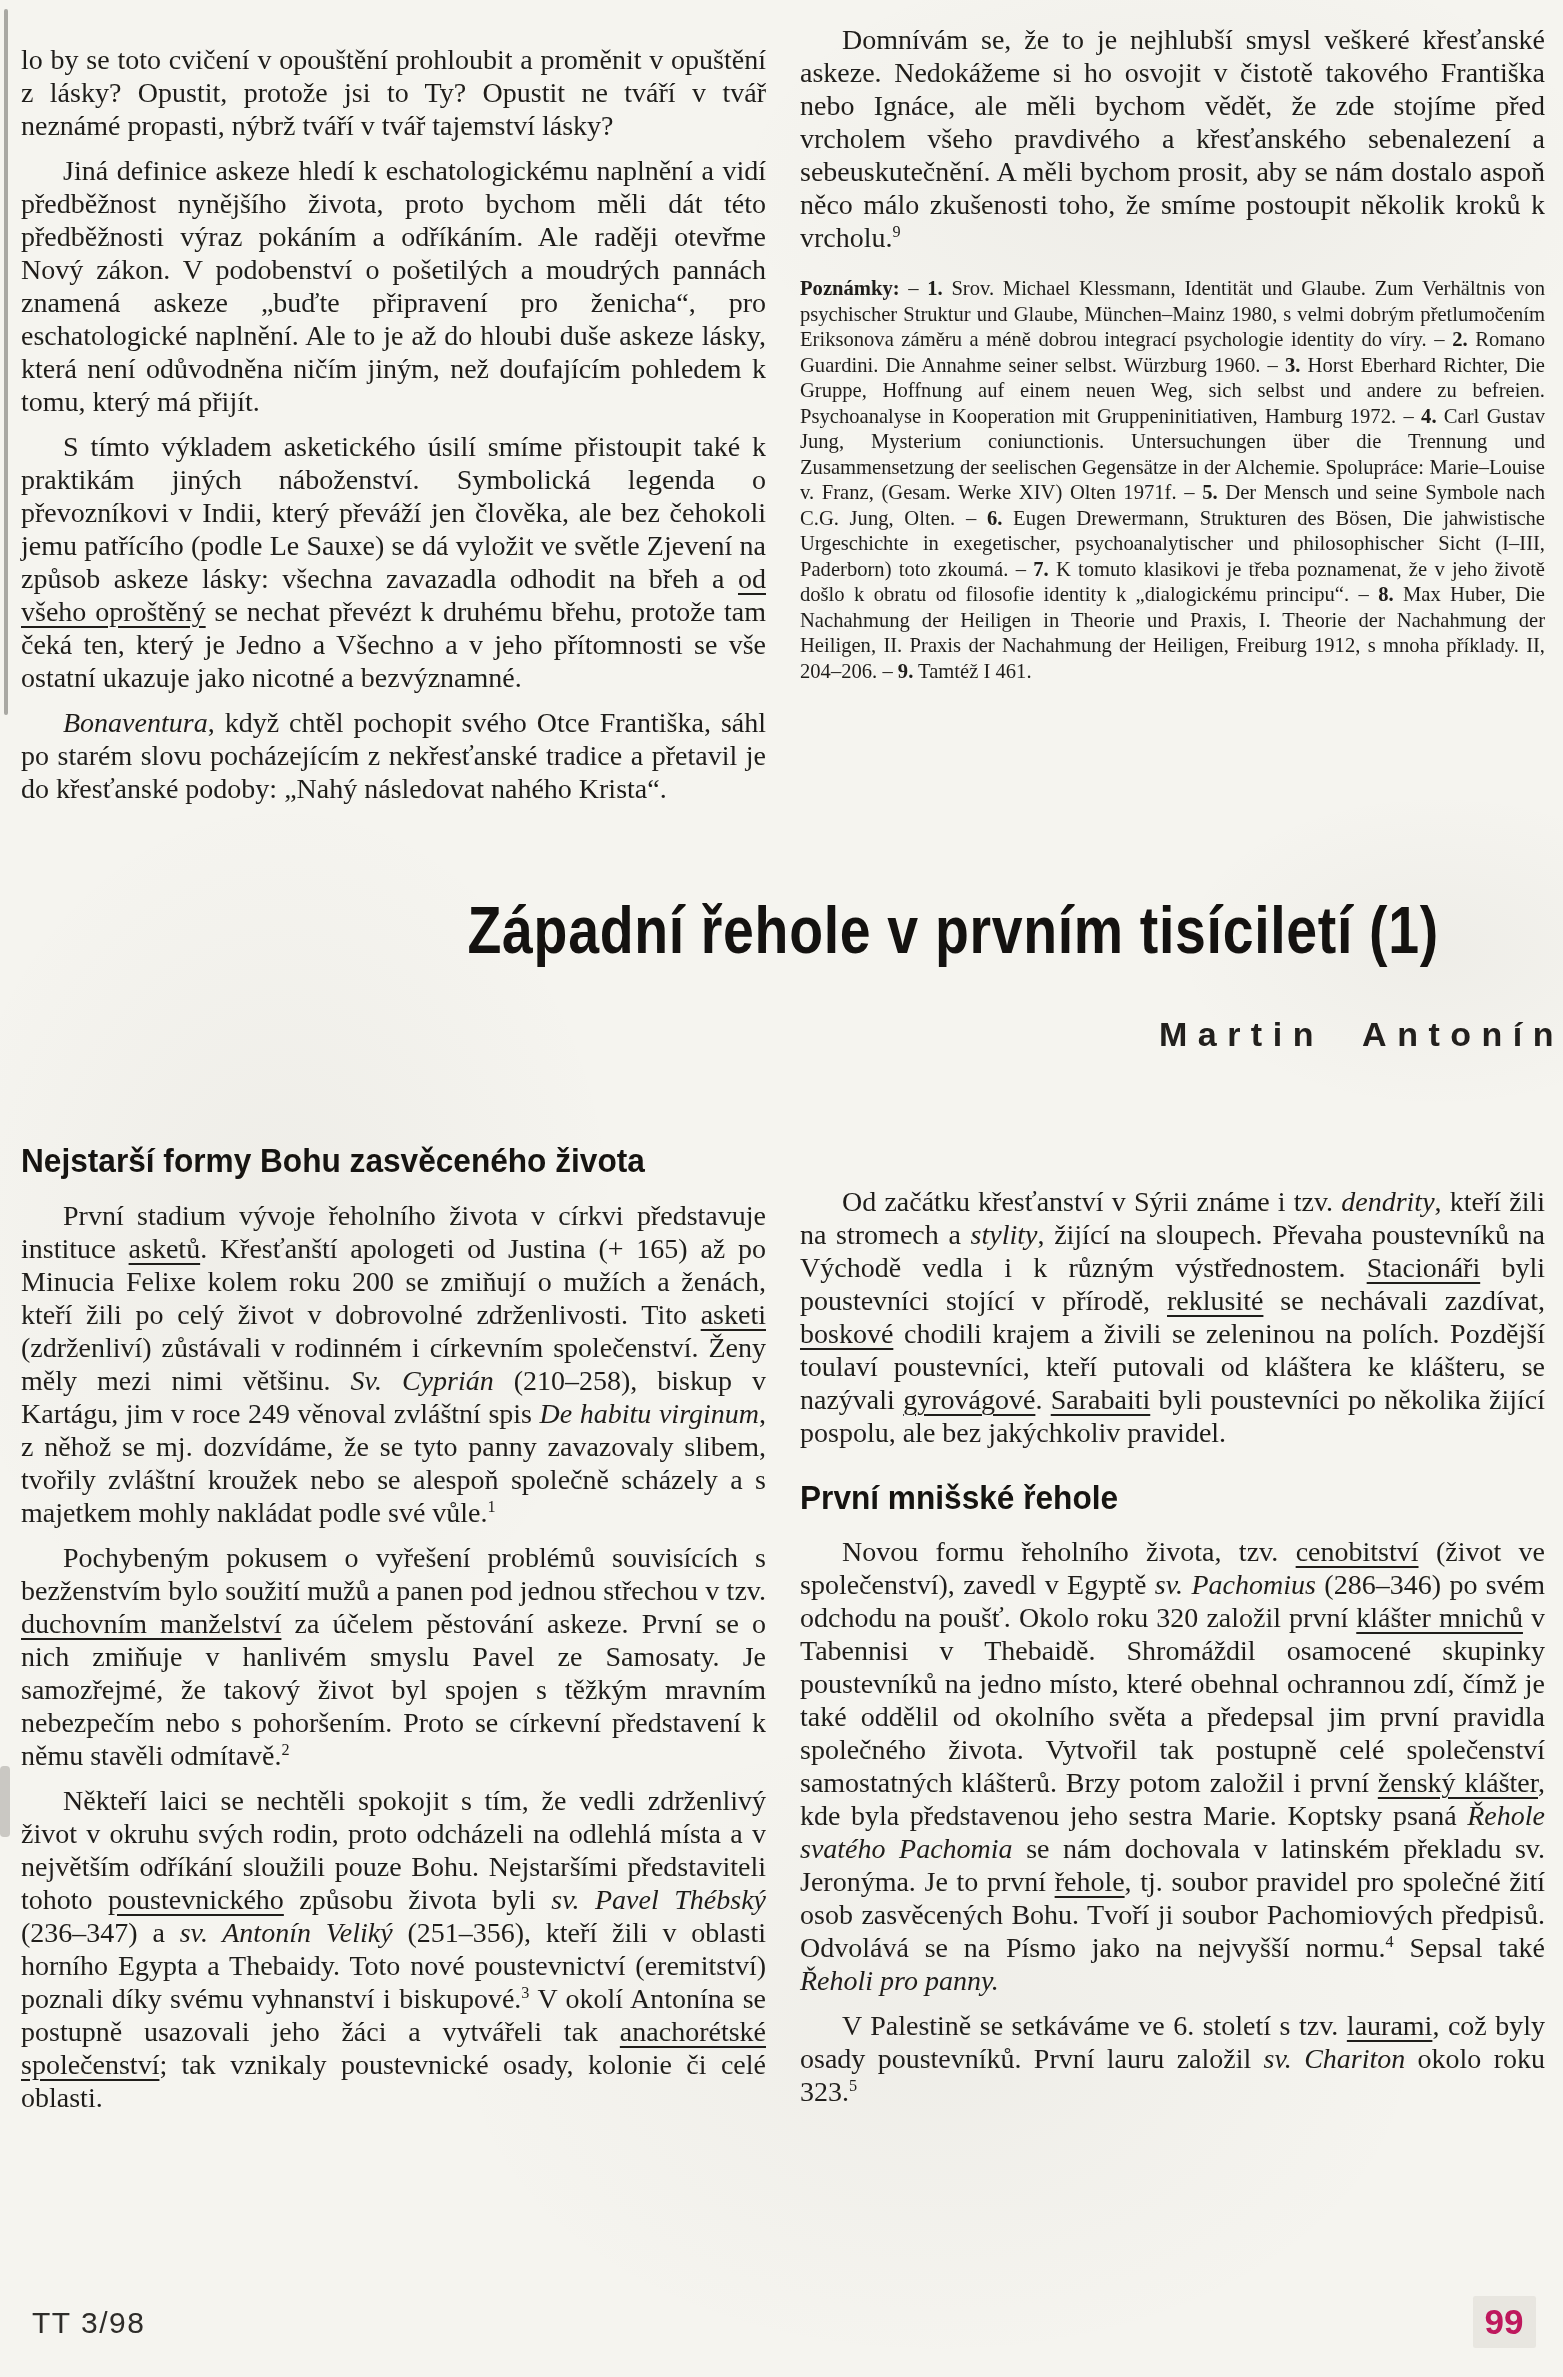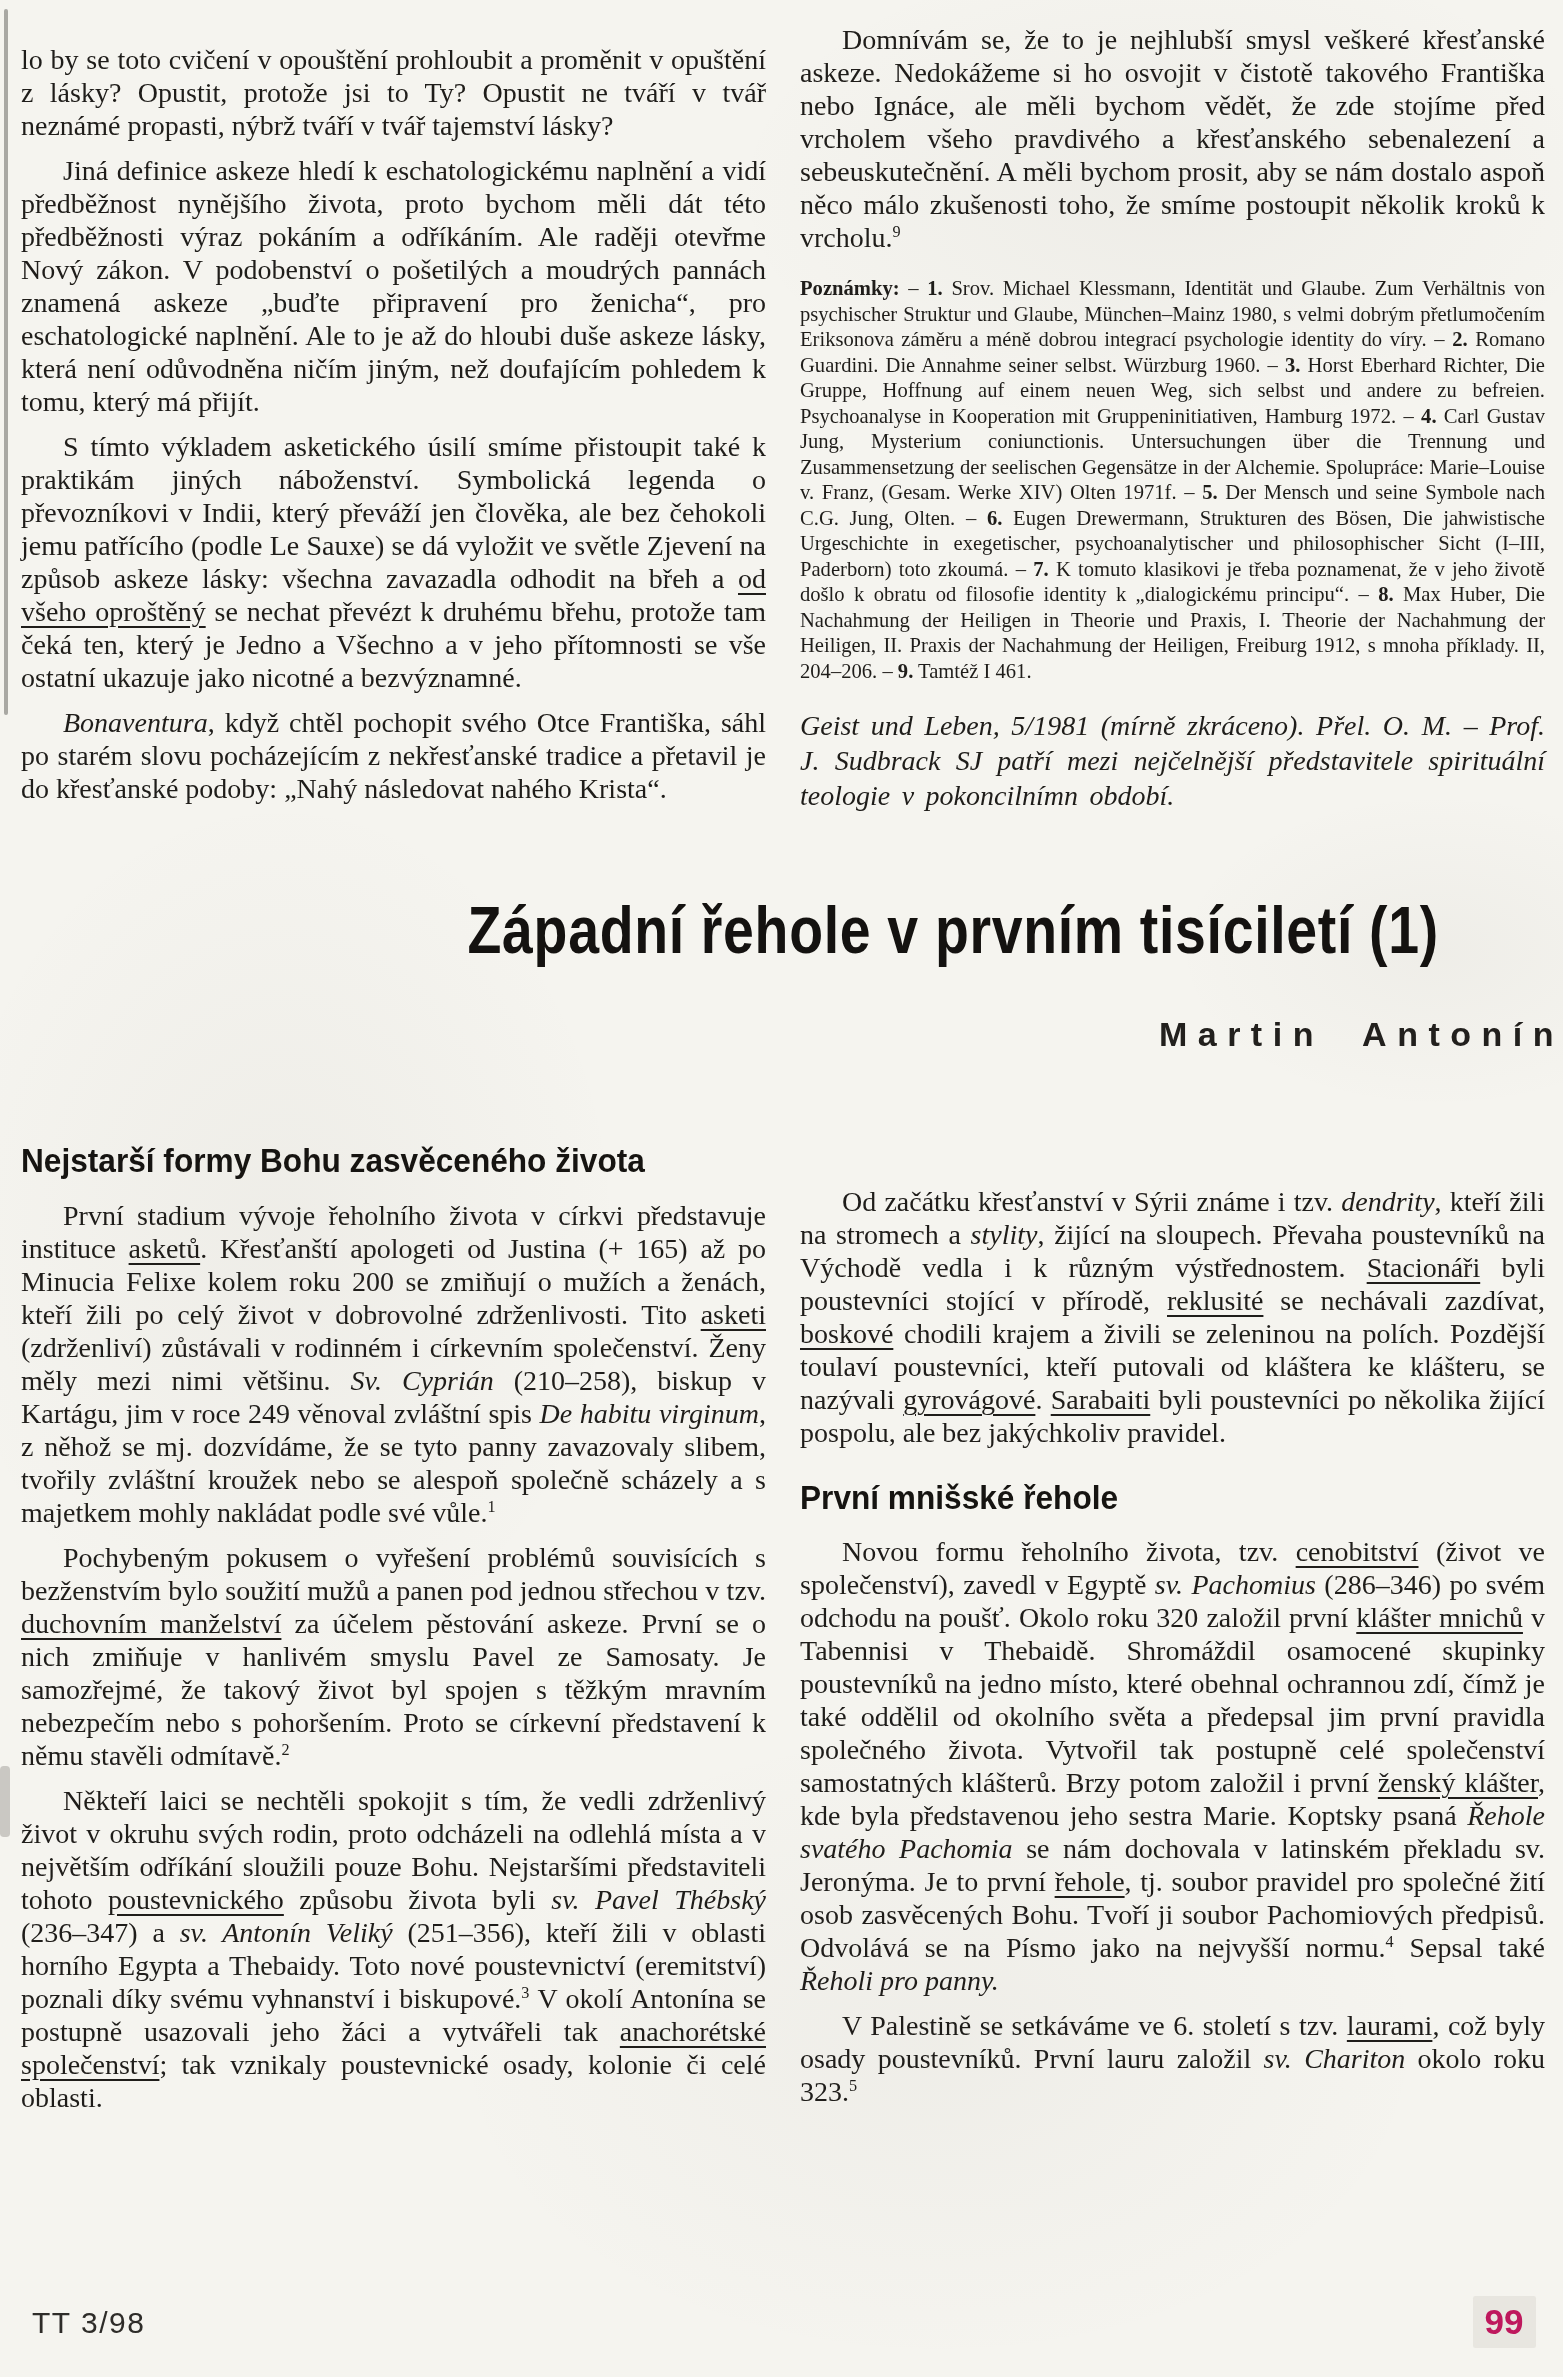--- a/index.html
+++ b/index.html
@@ -67,21 +67,20 @@
   <section class="col top-left">
     <p class="body nofirst"><span>lo by se toto cvičení v opouštění prohloubit a proměnit v opuštění z lásky? Opustit, protože jsi to Ty? Opustit ne tváří v tvář neznámé propasti, nýbrž tváří v tvář tajemství lásky?</span></p>
     <p class="body"><span>Jiná definice askeze hledí k eschatologickému naplnění a vidí předběžnost nynějšího života, proto bychom měli dát této předběžnosti výraz pokáním a odříkáním. Ale raději otevřme Nový zákon. V podobenství o pošetilých a moudrých pannách znamená askeze „buďte připravení pro ženicha“, pro eschatologické naplnění. Ale to je až do hloubi duše askeze lásky, která není odůvodněna ničím jiným, než doufajícím pohledem k tomu, který má přijít.</span></p>
     <p class="body"><span>S tímto výkladem asketického úsilí smíme přistoupit také k praktikám jiných náboženství. Symbolická legenda o převozníkovi v Indii, který převáží jen člověka, ale bez čehokoli jemu patřícího (podle Le Sauxe) se dá vyložit ve světle Zjevení na způsob askeze lásky: všechna zavazadla odhodit na břeh a </span><u>od všeho oproštěný</u><span> se nechat převézt k druhému břehu, protože tam čeká ten, který je Jedno a Všechno a v jeho přítomnosti se vše ostatní ukazuje jako nicotné a bezvýznamné.</span></p>
     <p class="body"><i>Bonaventura</i><span>, když chtěl pochopit svého Otce Františka, sáhl po starém slovu pocházejícím z nekřesťanské tradice a přetavil je do křesťanské podoby: „Nahý následovat nahého Krista“.</span></p>
   </section>
 
   <section class="col top-right">
     <p class="body"><span>Domnívám se, že to je nejhlubší smysl veškeré křesťanské askeze. Nedokážeme si ho osvojit v čistotě takového Františka nebo Ignáce, ale měli bychom vědět, že zde stojíme před vrcholem všeho pravdivého a křesťanského sebenalezení a sebeuskutečnění. A měli bychom prosit, aby se nám dostalo aspoň něco málo zkušenosti toho, že smíme postoupit několik kroků k vrcholu.</span><sup>9</sup></p>
     <p class="notes"><b>Poznámky:</b><span> – </span><b>1.</b><span> Srov. Michael Klessmann, Identität und Glaube. Zum Verhältnis von psychischer Struktur und Glaube, München–Mainz 1980, s velmi dobrým přetlumočením Eriksonova záměru a méně dobrou integrací psychologie identity do víry. – </span><b>2.</b><span> Romano Guardini. Die Annahme seiner selbst. Würzburg 1960. – </span><b>3.</b><span> Horst Eberhard Richter, Die Gruppe, Hoffnung auf einem neuen Weg, sich selbst und andere zu befreien. Psychoanalyse in Kooperation mit Gruppeninitiativen, Hamburg 1972. – </span><b>4.</b><span> Carl Gustav Jung, Mysterium coniunctionis. Untersuchungen über die Trennung und Zusammensetzung der seelischen Gegensätze in der Alchemie. Spolupráce: Marie–Louise v. Franz, (Gesam. Werke XIV) Olten 1971f. – </span><b>5.</b><span> Der Mensch und seine Symbole nach C.G. Jung, Olten. – </span><b>6.</b><span> Eugen Drewermann, Strukturen des Bösen, Die jahwistische Urgeschichte in exegetischer, psychoanalytischer und philosophischer Sicht (I–III, Paderborn) toto zkoumá. – </span><b>7.</b><span> K tomuto klasikovi je třeba poznamenat, že v jeho životě došlo k obratu od filosofie identity k „dialogickému principu“. – </span><b>8.</b><span> Max Huber, Die Nachahmung der Heiligen in Theorie und Praxis, I. Theorie der Nachahmung der Heiligen, II. Praxis der Nachahmung der Heiligen, Freiburg 1912, s mnoha příklady. II, 204–206. – </span><b>9.</b><span> Tamtéž I 461.</span></p>
-    <p class="closing"><i>Geist und Leben, 5/1981 (mírně zkráceno). Přel. O. M. – Prof. J. Sudbrack SJ patří mezi nejčelnější představitele spirituální teologie v pokoncilnímn období.</i></p>
   </section>
 
   <header class="title-block">
     <h1 class="title">Západní řehole v prvním tisíciletí (1)</h1>
     <div class="author">Martin Antonín</div>
   </header>
 
   <section class="col main-left">
     <h2 class="heading">Nejstarší formy Bohu zasvěceného života</h2>
     <p class="body"><span>První stadium vývoje řeholního života v církvi představuje instituce </span><u>asketů</u><span>. Křesťanští apologeti od Justina (+ 165) až po Minucia Felixe kolem roku 200 se zmiňují o mužích a ženách, kteří žili po celý život v dobrovolné zdrženlivosti. Tito </span><u>asketi</u><span> (zdrženliví) zůstávali v rodinném i církevním společenství. Ženy měly mezi nimi většinu. </span><i>Sv. Cyprián</i><span> (210–258), biskup v Kartágu, jim v roce 249 věnoval zvláštní spis </span><i>De habitu virginum</i><span>, z něhož se mj. dozvídáme, že se tyto panny zavazovaly slibem, tvořily zvláštní kroužek nebo se alespoň společně scházely a s majetkem mohly nakládat podle své vůle.</span><sup>1</sup></p>

